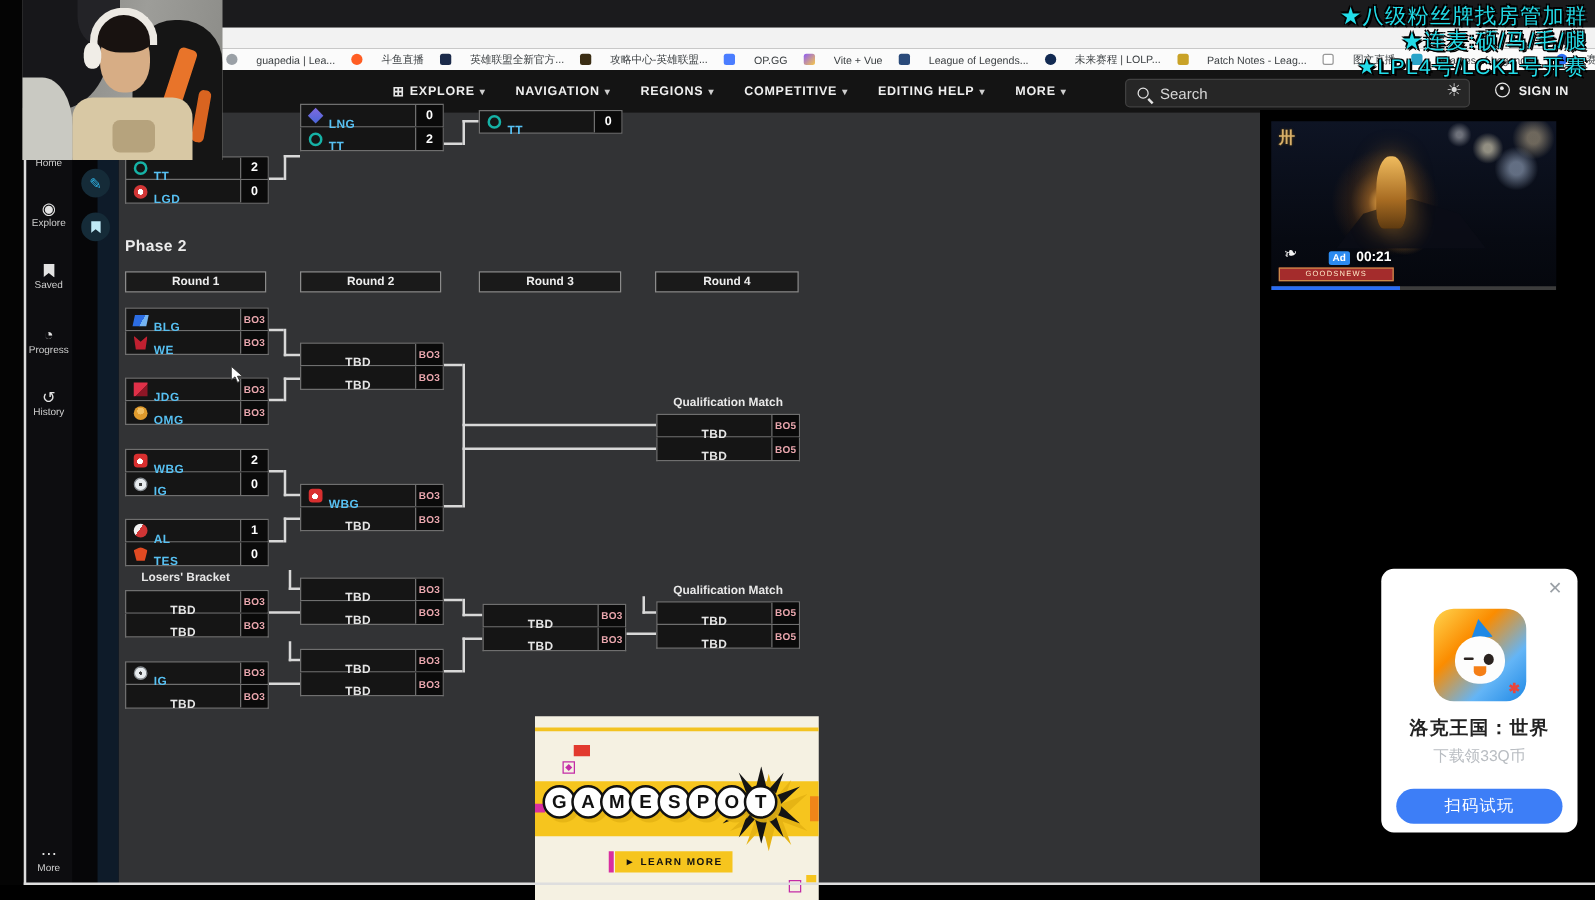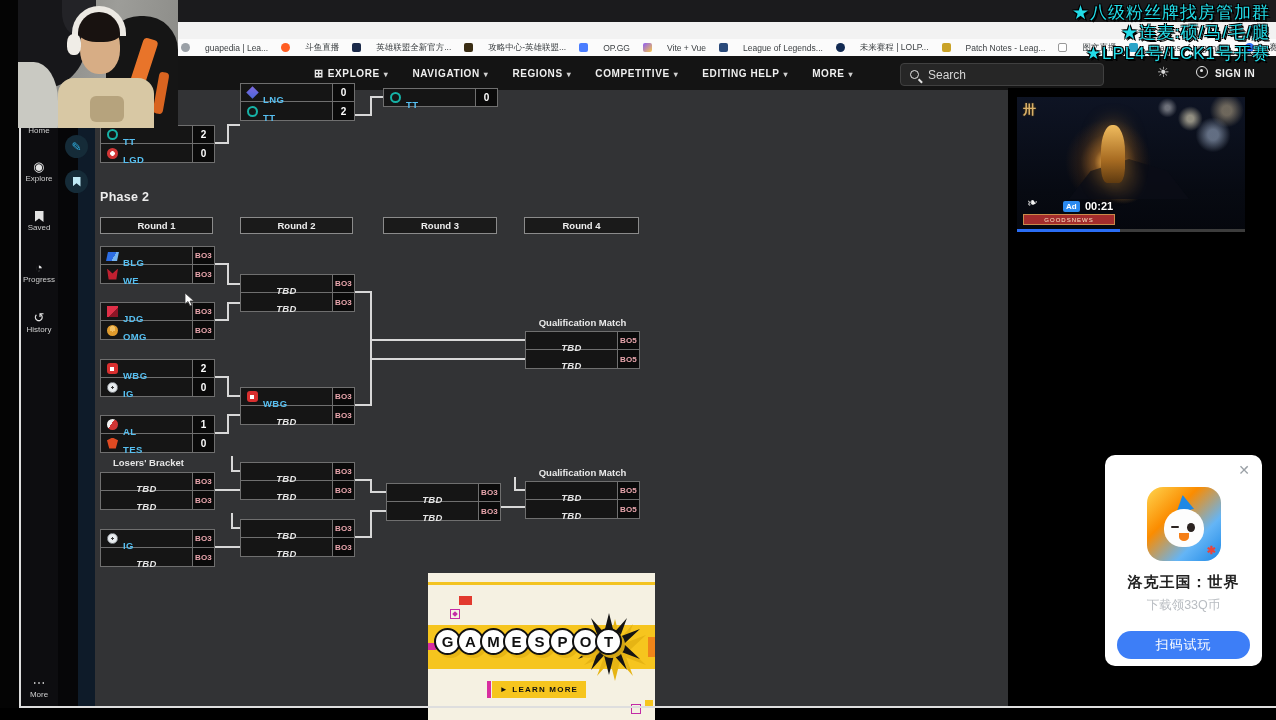--- a/index.html
+++ b/index.html
@@ -18,21 +18,21 @@
   .fav{width:9px;height:9px;border-radius:2px;flex:none;}
   .bavatar{left:1248px;top:24px;width:13px;height:13px;border-radius:50%;background:#3b4550;}
 
   
   .wikihdr{left:175px;top:56px;width:1101px;height:34px;background:#141414;}
   .brand{left:183px;top:63px;font-size:15px;font-weight:bold;color:#4cb8f7;letter-spacing:.2px;}
   .menu{left:314px;top:56px;height:34px;display:flex;align-items:center;gap:24px;}
   .mitem{font-size:10px;font-weight:bold;color:#efefef;letter-spacing:.6px;display:flex;align-items:center;gap:4px;cursor:pointer;}
   .mitem .car::after{content:"▾";font-size:8px;color:#cfcfcf;}
   .gridic{font-size:11px;color:#e8e8e8;}
-  .searchbox{left:900px;top:63px;width:204px;height:23px;background:#262626;border:1px solid #404040;border-radius:4px;
+  .searchbox{left:900px;top:63px;width:276px;height:23px;background:#262626;border:1px solid #404040;border-radius:4px;
              display:flex;align-items:center;padding-left:9px;gap:7px;}
   .mag{width:9px;height:9px;border:1.6px solid #e3e3e3;border-radius:50%;position:relative;flex:none;}
   .mag::after{content:"";position:absolute;width:5px;height:1.6px;background:#e3e3e3;transform:rotate(45deg);left:7px;top:9px;}
   .searchin{background:transparent;border:none;outline:none;color:#dadada;font-size:12px;width:170px;font-family:"Liberation Sans",sans-serif;}
   .searchin::placeholder{color:#d6d6d6;opacity:1;}
   .sunic{left:1157px;top:64px;font-size:14px;color:#d9d9d9;}
   .avring{left:1196px;top:66px;width:12px;height:12px;border:1.6px solid #e6e6e6;border-radius:50%;}
   .avring::after{content:"";position:absolute;left:3px;top:2px;width:3px;height:3px;border-radius:50%;background:#e6e6e6;}
   .signin{left:1215px;top:68px;font-size:10px;font-weight:bold;color:#f0f0f0;letter-spacing:.4px;}
 
@@ -57,21 +57,21 @@
   .phase{font-size:12.5px;font-weight:bold;color:#ececec;letter-spacing:.3px;}
   .rhead{position:absolute;height:17px;background:#1a1a1a;border:1px solid #8b8b8b;color:#ededed;
          font-size:9.5px;font-weight:bold;display:flex;align-items:center;justify-content:center;}
   .seclabel{position:absolute;font-size:9.5px;font-weight:bold;color:#e6e6e6;}
   .qlabel{position:absolute;width:115px;text-align:center;font-size:9.5px;font-weight:bold;color:#e9e9e9;}
 
   .match{position:absolute;width:115px;z-index:5;}
   .mrow{height:19px;display:flex;align-items:center;background:#151515;border:1px solid #6f6f6f;}
   .mrow + .mrow{border-top:none;}
   .tname{flex:1;color:#57c0f2;font-weight:bold;font-size:9.5px;letter-spacing:.4px;margin-top:13px;}
-  .tname.tbd{text-align:center;color:#e5e5e5;font-style:italic;}
+  .tname.tbd{text-align:center;color:#e5e5e5;}
   .mscore{width:22px;align-self:stretch;border-left:1px solid #6f6f6f;background:#0a0a0a;display:flex;
           align-items:center;justify-content:center;color:#fff;font-weight:bold;font-size:10px;}
   .mscore.bo{color:#e9a6ad;font-size:8px;letter-spacing:.2px;}
   .ti{width:11px;height:11px;margin:0 5px 0 6px;flex:none;}
   .ti-tt{border-radius:50%;border:2px solid #16b2a6;}
   .ti-lgd{border-radius:50%;background:radial-gradient(circle,#fff 0 28%,#d23636 30%);}
   .ti-lng{background:linear-gradient(135deg,#7f6ae0,#4a66d8);transform:rotate(45deg) scale(.8);}
   .ti-blg{background:linear-gradient(110deg,#2c6de4 60%,#74b4f2 60%);transform:skewX(-12deg);height:9px;margin-top:1px;}
   .ti-we{background:#c02030;clip-path:polygon(0 0,50% 45%,100% 0,85% 100%,15% 100%);}
   .ti-jdg{background:linear-gradient(135deg,#e03048 55%,#8e1626 55%);}

